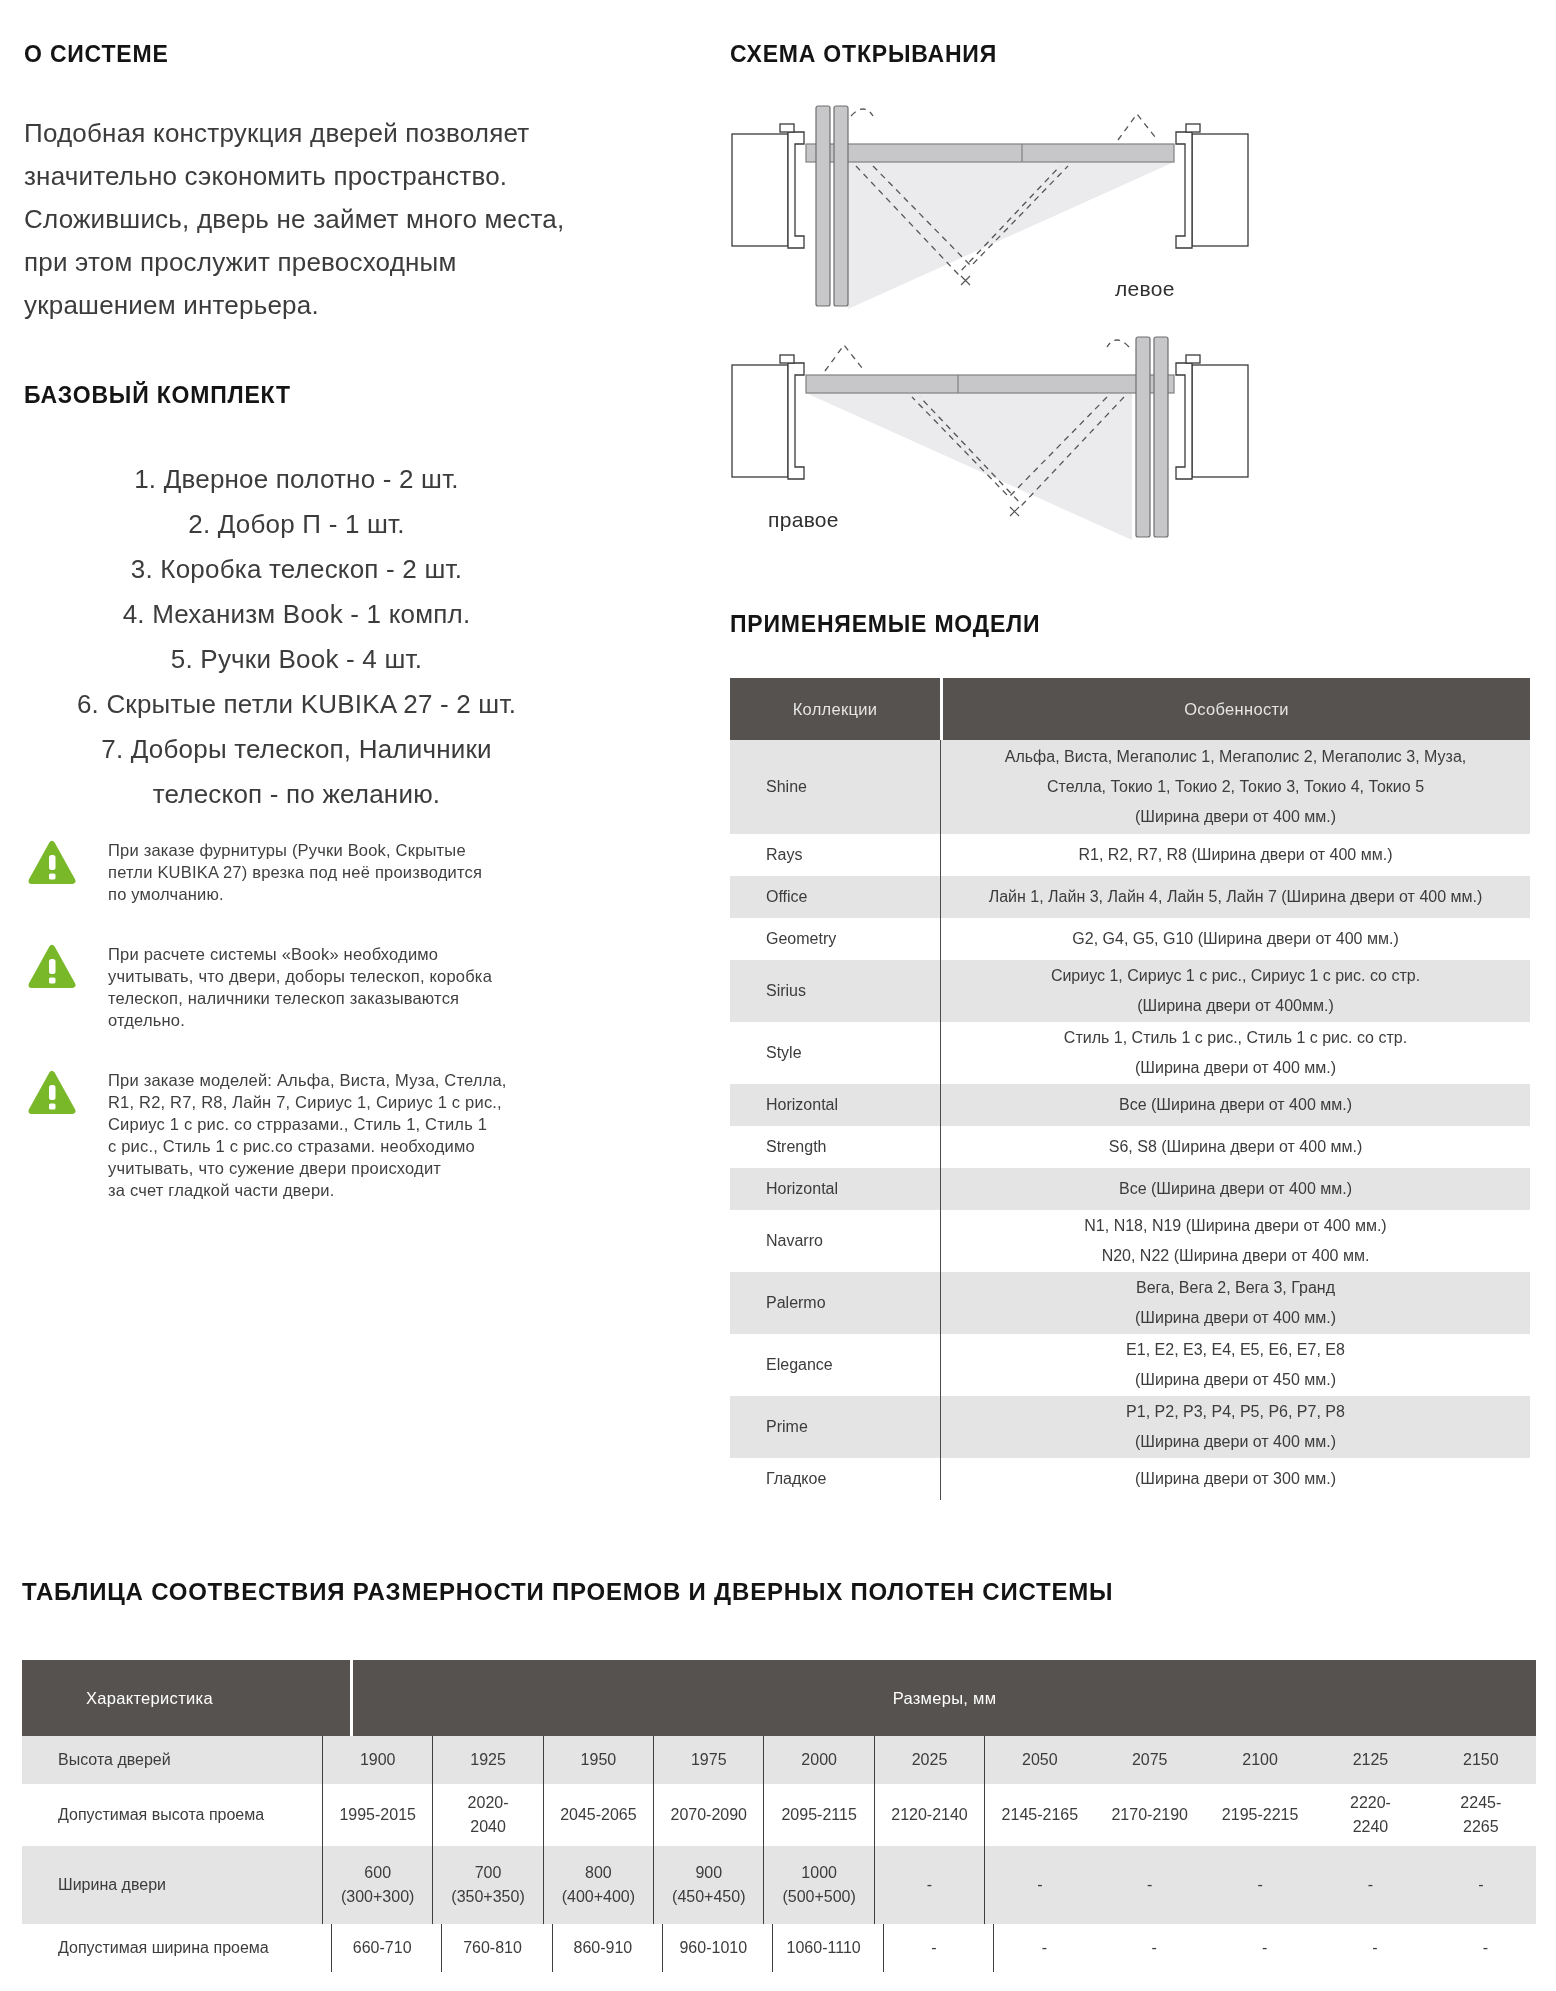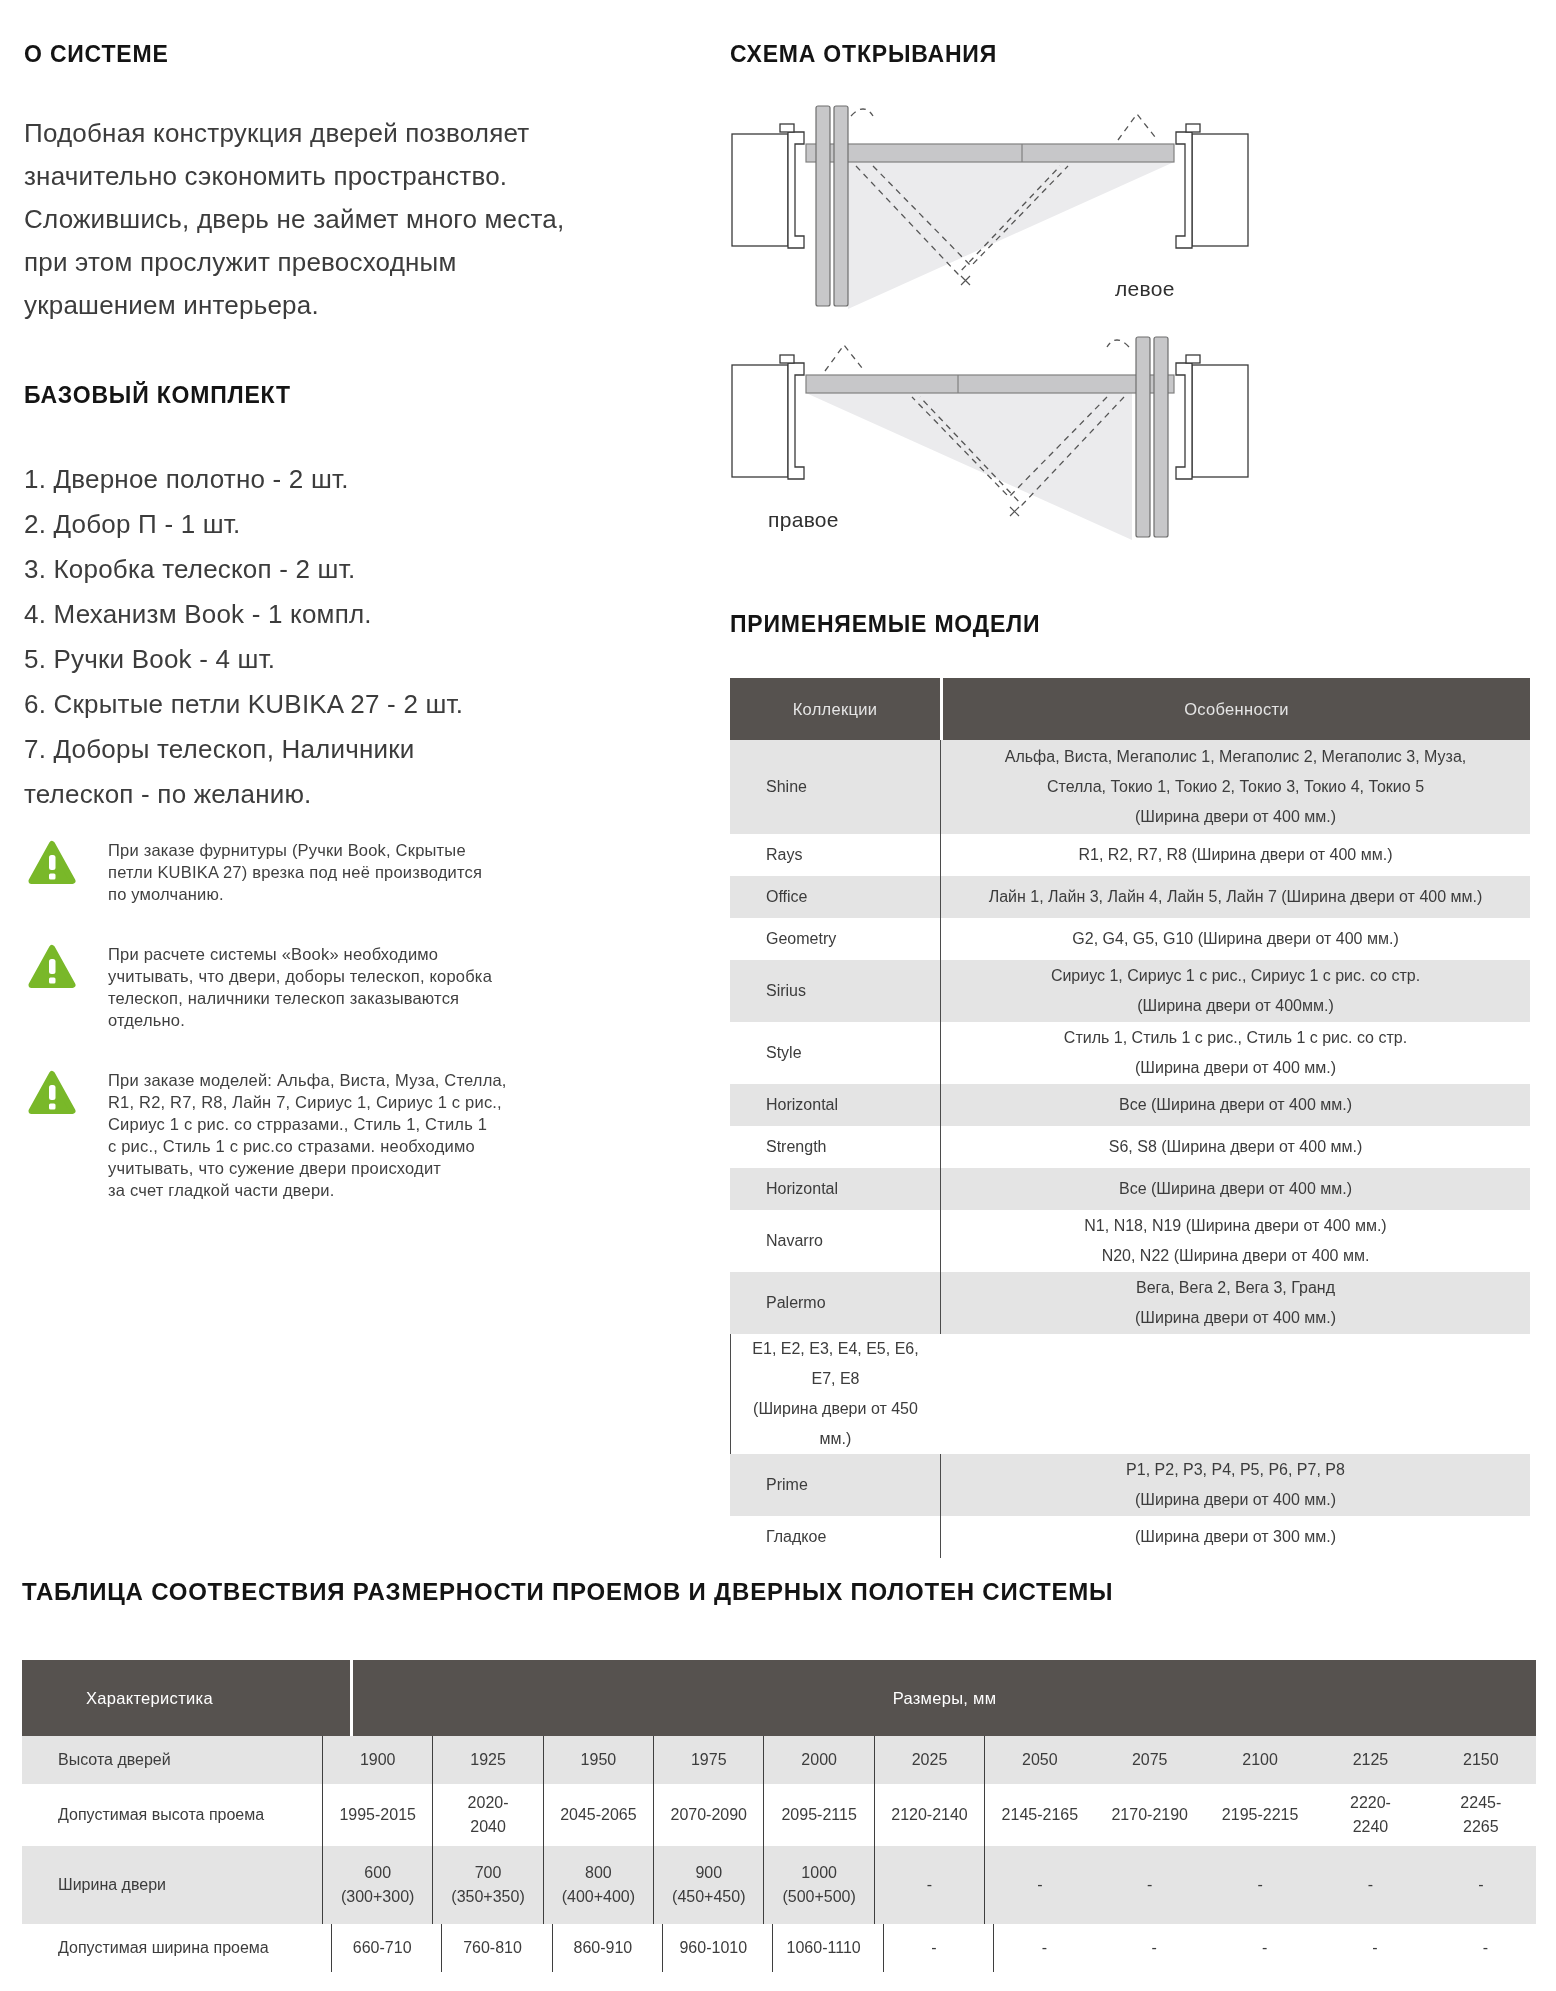--- a/index.html
+++ b/index.html
@@ -14,21 +14,21 @@
   }
   
   #left-col{position:absolute;left:24px;top:40px;width:545px;}
   .about-text{
     white-space:pre-line;font-size:26px;font-weight:300;color:#3c3c3c;
     line-height:43px;margin-top:44px;letter-spacing:.2px;
   }
   .kit-list{margin-top:48px;}
   .kit-item{
     white-space:pre-line;font-size:26px;font-weight:300;color:#3c3c3c;
-    line-height:45px;letter-spacing:.2px;
+    line-height:45px;letter-spacing:.2px;text-align:center;
   }
   .warnings{margin-top:22px;padding-left:4px;}
   .warning-row{display:flex;align-items:flex-start;gap:32px;margin-bottom:38px;}
   .warning-row svg{flex:0 0 auto;margin-top:1px;}
   .warning-text{
     white-space:pre-line;font-size:16.5px;font-weight:300;color:#3f3f3f;
     line-height:22px;letter-spacing:.2px;
   }
   
   #right-col{position:absolute;left:730px;top:40px;width:800px;}
@@ -242,20 +242,21 @@
           <div class="m-cell-collection">Navarro</div>
           <div class="m-cell-features">N1, N18, N19 (Ширина двери от 400 мм.)
 N20, N22 (Ширина двери от 400 мм.</div>
         </div>
         <div class="m-row odd h2">
           <div class="m-cell-collection">Palermo</div>
           <div class="m-cell-features">Вега, Вега 2, Вега 3, Гранд
 (Ширина двери от 400 мм.)</div>
         </div>
         <div class="m-row even h2">
+          <div class="m-cell-collection">Elegance</div>
           <div class="m-cell-features">E1, E2, E3, E4, E5, E6, E7, E8
 (Ширина двери от 450 мм.)</div>
         </div>
         <div class="m-row odd h2">
           <div class="m-cell-collection">Prime</div>
           <div class="m-cell-features">P1, P2, P3, P4, P5, P6, P7, P8
 (Ширина двери от 400 мм.)</div>
         </div>
         <div class="m-row even h1">
           <div class="m-cell-collection">Гладкое</div>

